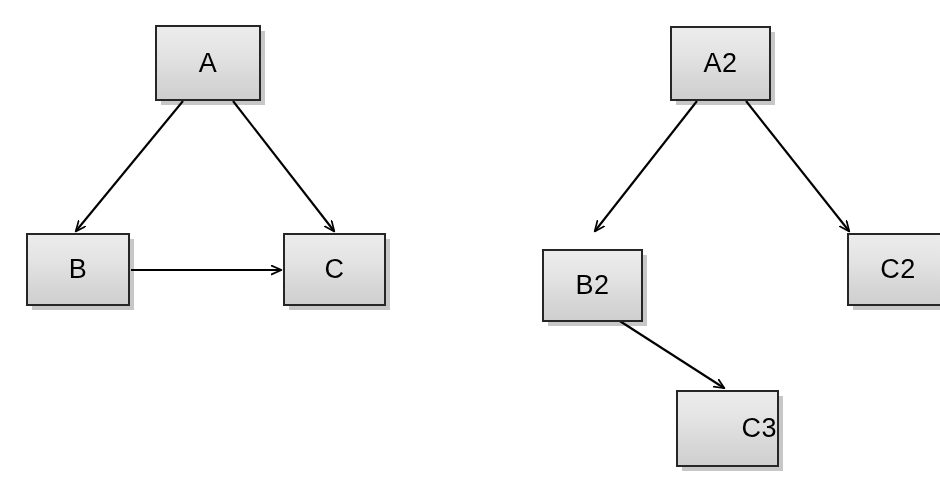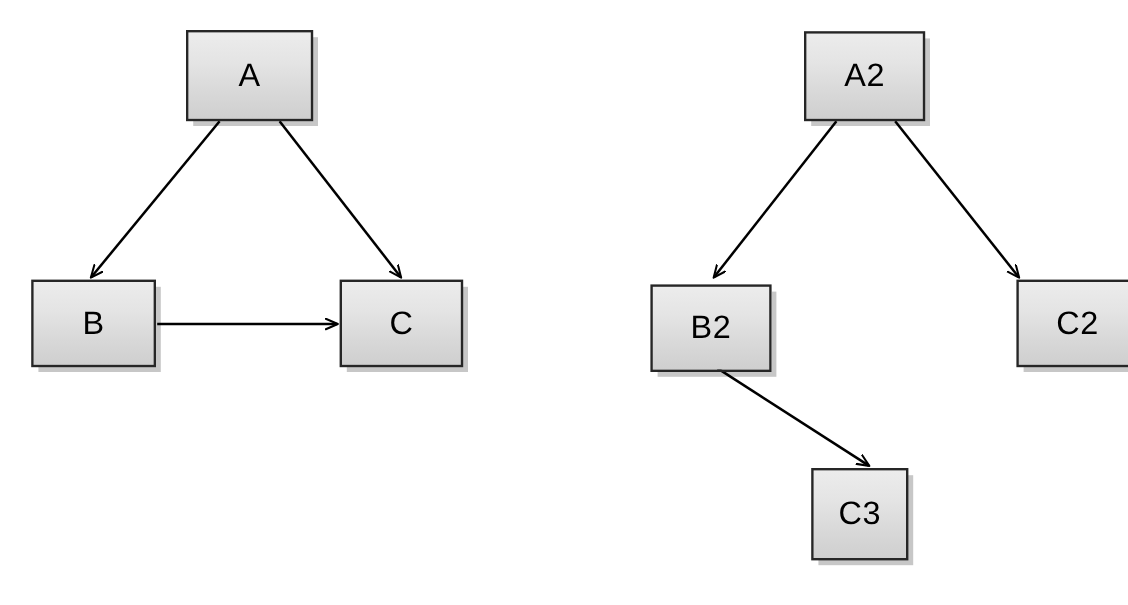--- a/index.html
+++ b/index.html
@@ -71,23 +71,23 @@
   <div class="node" style="left:26px; top:233px; width:104px; height:73px;">
     <span class="node-label">B</span>
   </div>
   <div class="node" style="left:283px; top:233px; width:103px; height:73px;">
     <span class="node-label">C</span>
   </div>
 
   <div class="node" style="left:670px; top:26px; width:101px; height:75px;text-align:right;">
     <span class="node-label">A2</span>
   </div>
-  <div class="node" style="left:542px; top:237px; width:101px; height:73px;text-align:right;">
+  <div class="node" style="left:542px; top:249px; width:101px; height:73px;text-align:right;">
     <span class="node-label">B2</span>
   </div>
   <div class="node" style="left:847px; top:233px; width:102px; height:73px;">
     <span class="node-label">C2</span>
   </div>
-  <div class="node" style="left:676px; top:390px; width:81px; height:77px;">
+  <div class="node" style="left:676px; top:390px; width:103px; height:77px;justify-content:flex-end;">
     <span class="node-label">C3</span>
   </div>
 
 </div>
 
 </body></html>

